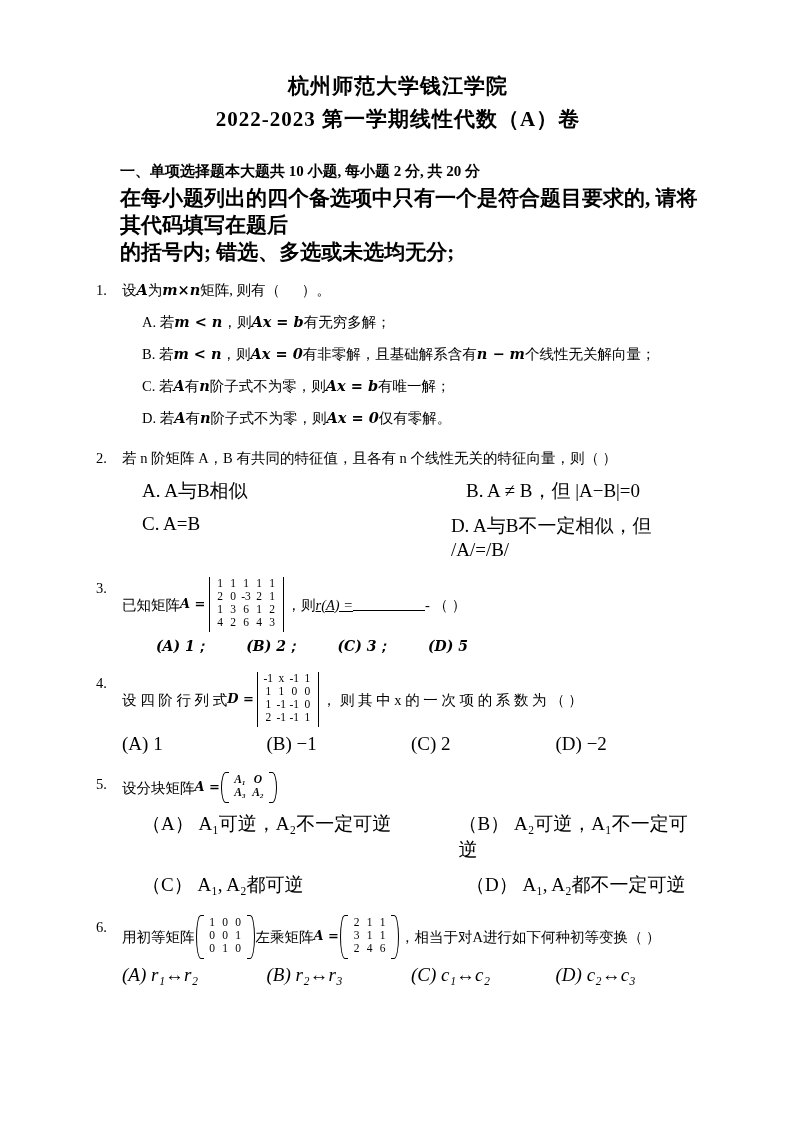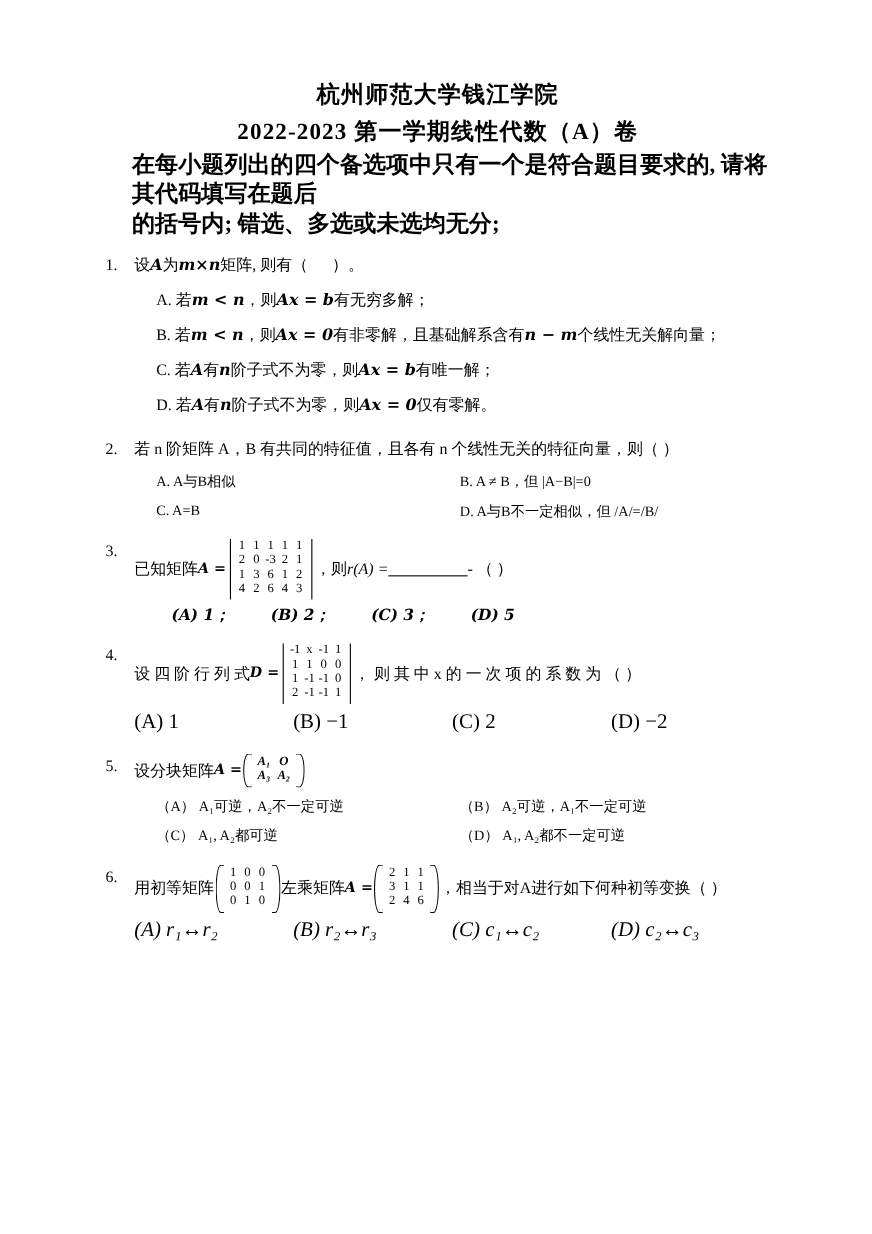--- a/index.html
+++ b/index.html
@@ -68,20 +68,21 @@
     margin-top: 10px;
     padding-left: 46px;
   }
   b.bi {
     font-family: "DejaVu Serif", serif;
     font-weight: bold;
     font-style: italic;
   }
   .mono-i {
     font-style: italic;
+    text-decoration: underline;
   }
   
   .mat {
     display: inline-block;
     vertical-align: middle;
     position: relative;
     padding: 0 6px;
     margin: 0 2px;
   }
   .mat .rows {
@@ -142,35 +143,37 @@
     display: flex;
     padding-left: 26px;
     margin-top: 6px;
     font-size: 19px;
   }
   .row4opts > span { width: 148px; }
   .row2opts {
     display: flex;
     padding-left: 46px;
     margin-top: 9px;
-    font-size: 13px;
+    font-size: 19px;
+    gap: 48px;
   }
   .row2opts > span:first-child { width: 276px; }
 </style>
 </head>
 <body>
 
 <div class="page">
   <div class="content">
 
     <div class="title">
       <div>杭州师范大学钱江学院</div>
       <div>2022-2023 第一学期线性代数（A）卷</div>
     </div>
 
+    <div class="section-head">一、单项选择题本大题共 10 小题, 每小题 2 分, 共 20 分</div>
     <div class="section-sub">在每小题列出的四个备选项中只有一个是符合题目要求的, 请将其代码填写在题后</div>
     <div class="section-sub">的括号内; 错选、多选或未选均无分;</div>
 
     <div class="q">
       <span class="num">1.</span>
       <span>
         <span>设</span><b class="bi">A</b><span>为</span><b class="bi">m×n</b><span>矩阵, 则有（</span>&nbsp;&nbsp;&nbsp;&nbsp;&nbsp;&nbsp;<span>）。</span>
       </span>
     </div>
     <div class="opt">

